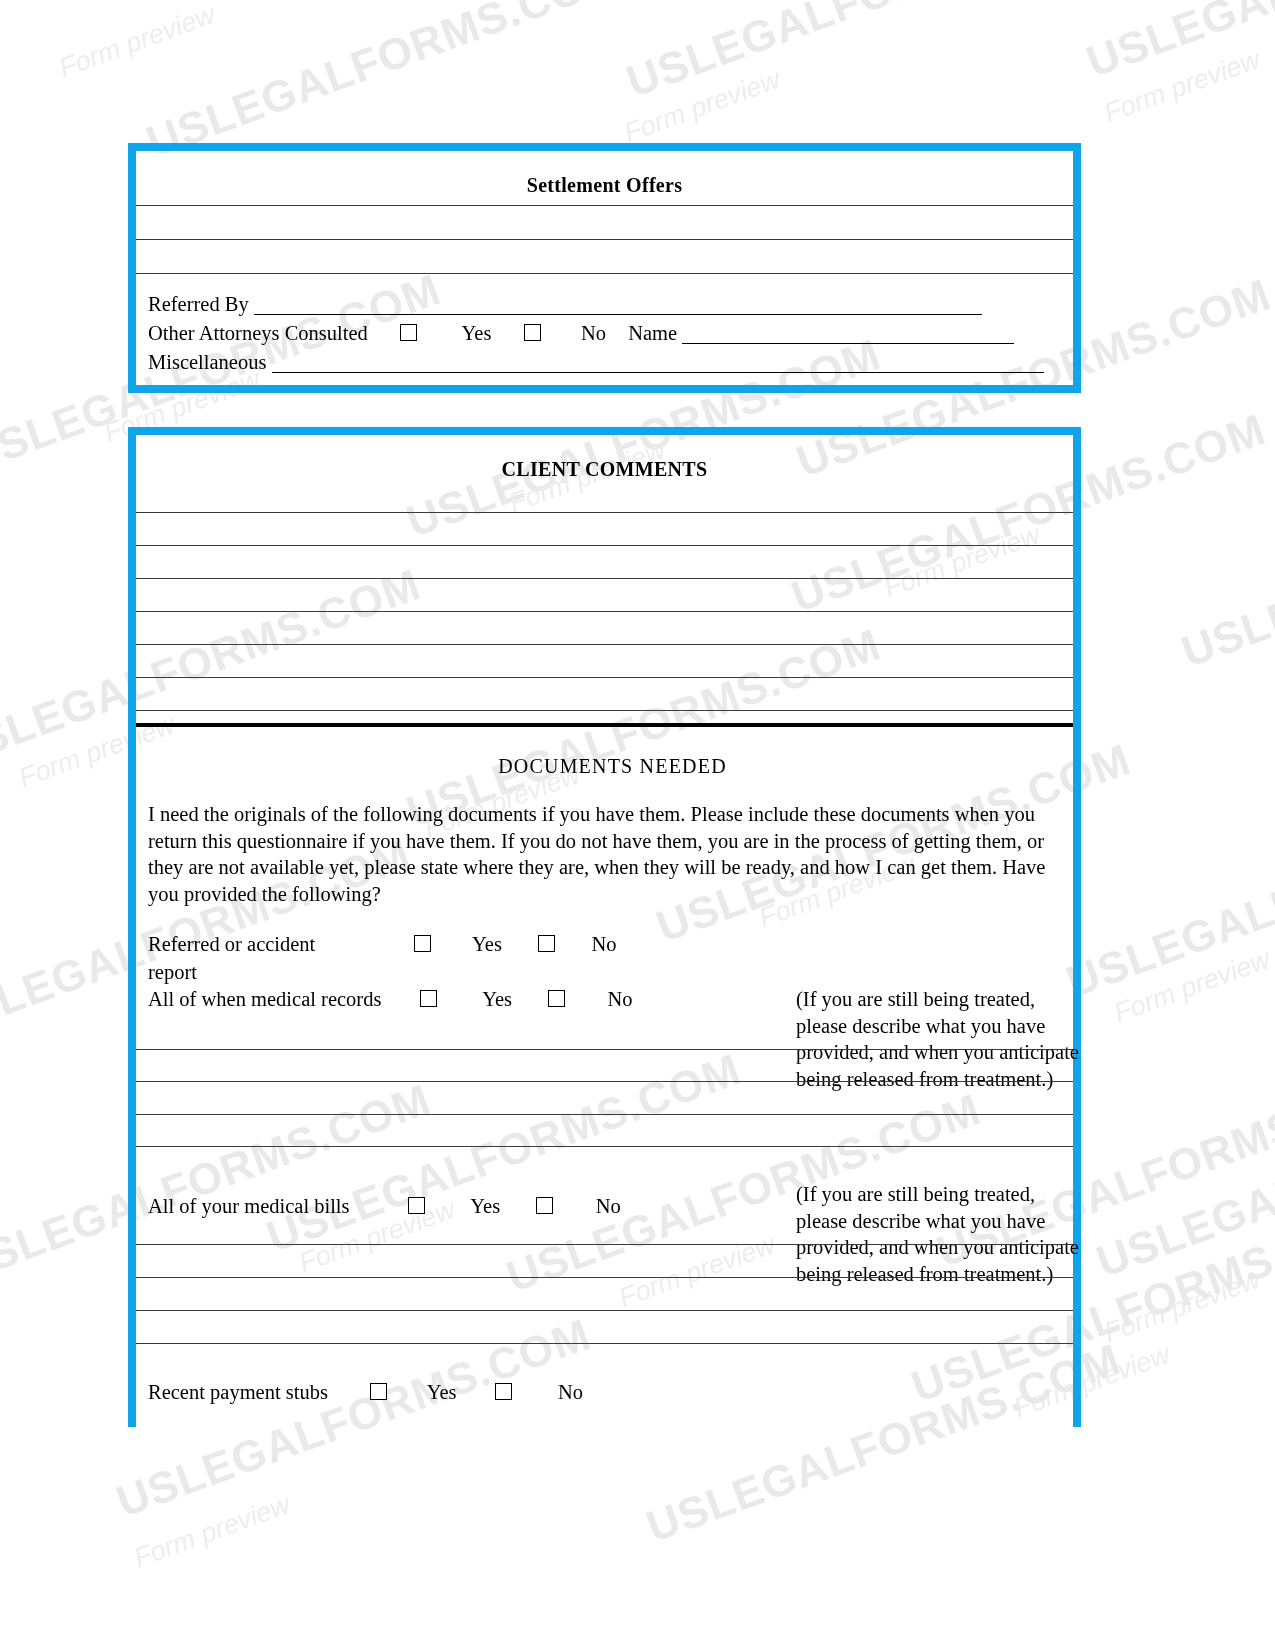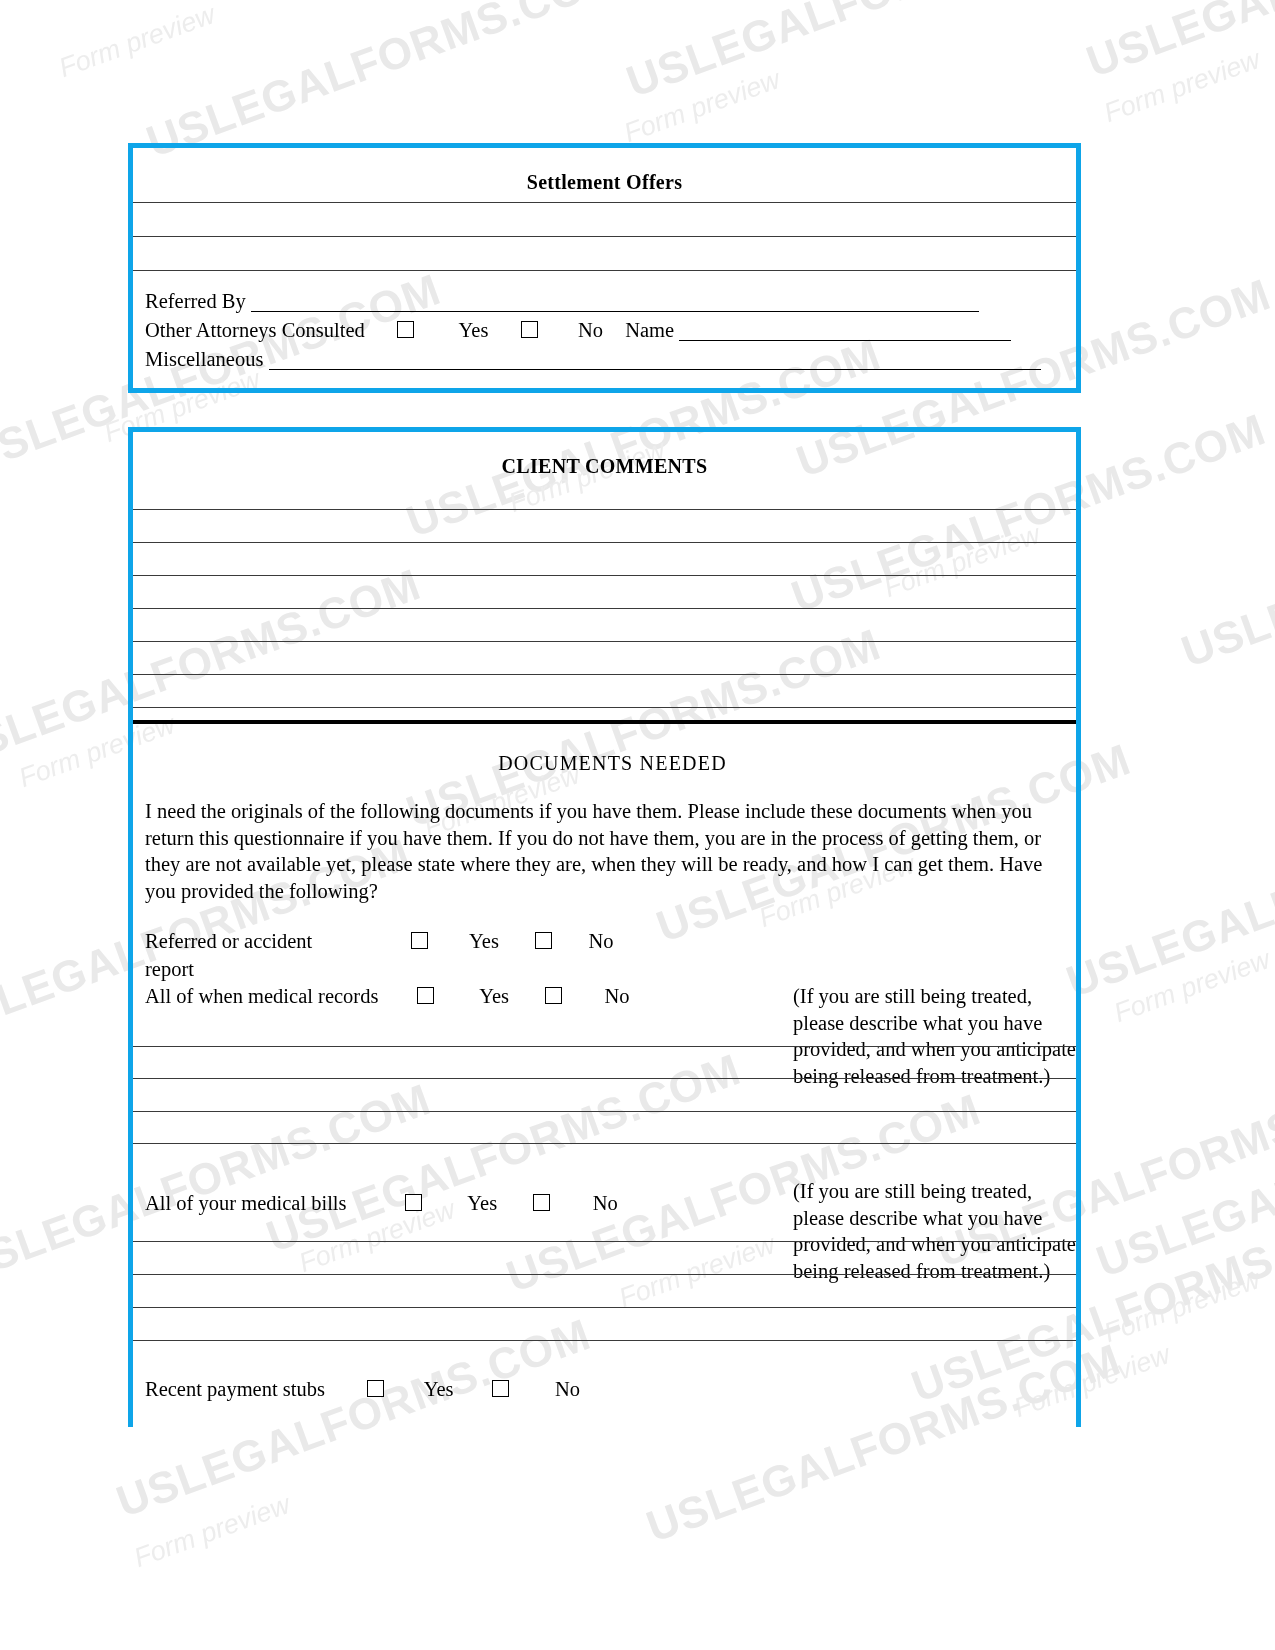--- a/index.html
+++ b/index.html
@@ -46,21 +46,21 @@
   
   #page {
     position: absolute;
     inset: 0;
     z-index: 10;
   }
 
   .form-box {
     position: absolute;
     box-sizing: border-box;
-    border: 5px solid #0ea5e9;
+    border: 8px solid #0ea5e9;
     background: transparent;
   }
 
   
   #box-settlement {
     left: 128px;
     top: 143px;
     width: 953px;
     height: 250px;
   }

